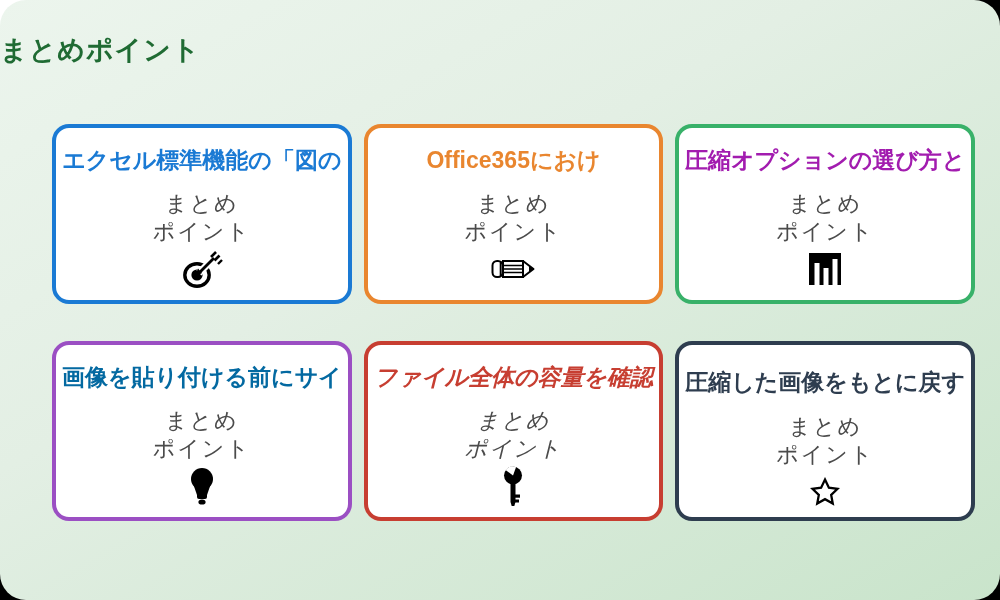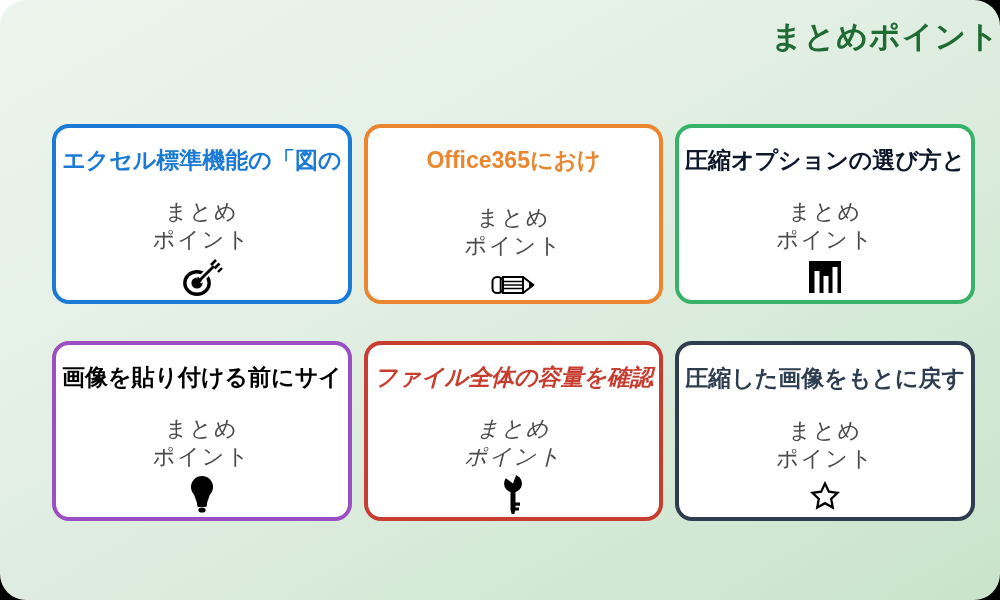--- a/index.html
+++ b/index.html
@@ -9,23 +9,23 @@
     font-family:"Liberation Sans","DejaVu Sans",sans-serif;
     position:relative;overflow:hidden;
   }
   .corner-white{position:absolute;top:0;left:0;width:42px;height:42px;background:#ffffff;}
   .panel{
     position:absolute;inset:0;
     border-radius:26px;
     background:linear-gradient(150deg,#ecf5ed 0%,#e3efe4 40%,#c9e4cb 100%);
   }
   .page-title{
-    position:absolute;top:16px;left:0;width:100%;
-    text-align:right;
-    font-size:31px;font-weight:bold;letter-spacing:1px;
+    position:absolute;top:32px;left:0;width:100%;
+    text-align:left;
+    font-size:27px;font-weight:bold;letter-spacing:1px;
   }
   .cards{
     position:absolute;top:124px;left:52px;width:923px;
     display:grid;
     grid-template-columns:repeat(3,1fr);
     column-gap:12px;row-gap:37px;
   }
   .card{
     height:180px;box-sizing:border-box;
     background:#ffffff;
@@ -33,21 +33,21 @@
     border-radius:17px;
     display:flex;flex-direction:column;align-items:center;
     overflow:hidden;
   }
   .card-title{
     margin-top:19px;
     font-size:23px;font-weight:bold;
     white-space:nowrap;line-height:1.15;
   }
   .card-body{
-    margin-top:25px;
+    margin-top:17px;
     font-size:22px;color:#4b4b4b;
     letter-spacing:2px;line-height:28px;
     text-align:center;
   }
   .card-icon{
     margin-top:3px;height:40px;
     display:flex;align-items:center;justify-content:center;
   }
 </style>
 </head>
@@ -73,58 +73,58 @@
           <line x1="33" y1="9" x2="18" y2="24" stroke="#fff" stroke-width="7"></line>
           <line x1="33" y1="9" x2="19" y2="23" stroke="#000" stroke-width="2.8"></line>
           <polygon points="13,29 21,24 17,19.5" fill="#000"></polygon>
           <line x1="30" y1="8" x2="35" y2="3" stroke="#000" stroke-width="2.6"></line>
           <line x1="33.5" y1="11.5" x2="38.5" y2="6.5" stroke="#000" stroke-width="2.6"></line>
           <line x1="37" y1="15" x2="41" y2="11" stroke="#000" stroke-width="2.4"></line>
         </svg>
       </div>
     </div>
 
-    <div class="card" style="border-color: rgb(233, 134, 47); gap: 6px;">
+    <div class="card" style="border-color: rgb(233, 134, 47);">
       <div class="card-title" style="color: rgb(233, 134, 47);">Office365におけ</div>
       <div class="card-body">
         <div>まとめ</div>
         <div>ポイント</div>
       </div>
       <div class="card-icon">
         <svg width="46" height="26" viewBox="0 0 46 26">
           <rect x="2.5" y="5" width="10" height="16" rx="4.5" fill="#fff" stroke="#000" stroke-width="2"></rect>
           <line x1="10.5" y1="5" x2="10.5" y2="21" stroke="#000" stroke-width="1.6"></line>
           <rect x="13" y="5" width="20" height="16" fill="#fff" stroke="#000" stroke-width="2"></rect>
           <line x1="14" y1="9.5" x2="32" y2="9.5" stroke="#000" stroke-width="1.3"></line>
           <line x1="14" y1="13" x2="32" y2="13" stroke="#000" stroke-width="1.3"></line>
           <line x1="14" y1="16.5" x2="32" y2="16.5" stroke="#000" stroke-width="1.3"></line>
           <path d="M33,5 L43.5,13 L33,21 Z" fill="#fff" stroke="#000" stroke-width="2" stroke-linejoin="round"></path>
           <path d="M39,9.4 L43.5,13 L39,16.6 Z" fill="#000"></path>
         </svg>
       </div>
     </div>
 
     <div class="card" style="border-color: rgb(56, 177, 105);">
-      <div class="card-title" style="color: #0f172a;">圧縮オプションの選び方と</div>
+      <div class="card-title" style="color: #a21caf;">圧縮オプションの選び方と</div>
       <div class="card-body">
         <div>まとめ</div>
         <div>ポイント</div>
       </div>
       <div class="card-icon">
         <svg width="38" height="36" viewBox="0 0 38 36">
           <rect x="3" y="2" width="32" height="32" fill="#000"></rect>
           <rect x="8.5" y="12" width="5" height="22.5" fill="#fff"></rect>
           <rect x="17.5" y="17" width="5" height="17.5" fill="#fff"></rect>
           <rect x="26.5" y="8" width="5" height="26.5" fill="#fff"></rect>
         </svg>
       </div>
     </div>
 
     <div class="card" style="border-color: rgb(155, 79, 195);">
-      <div class="card-title" style="color: #000000;">画像を貼り付ける前にサイ</div>
+      <div class="card-title" style="color: #0369a1;">画像を貼り付ける前にサイ</div>
       <div class="card-body">
         <div>まとめ</div>
         <div>ポイント</div>
       </div>
       <div class="card-icon">
         <svg width="30" height="40" viewBox="0 0 30 40">
           <circle cx="15" cy="13" r="11" fill="#000"></circle>
           <path d="M5.5,16 L10,29 L20,29 L24.5,16 Z" fill="#000"></path>
           <rect x="10" y="27" width="10" height="6" rx="2" fill="#000"></rect>
           <ellipse cx="15" cy="36" rx="3.6" ry="2.6" fill="#000"></ellipse>

